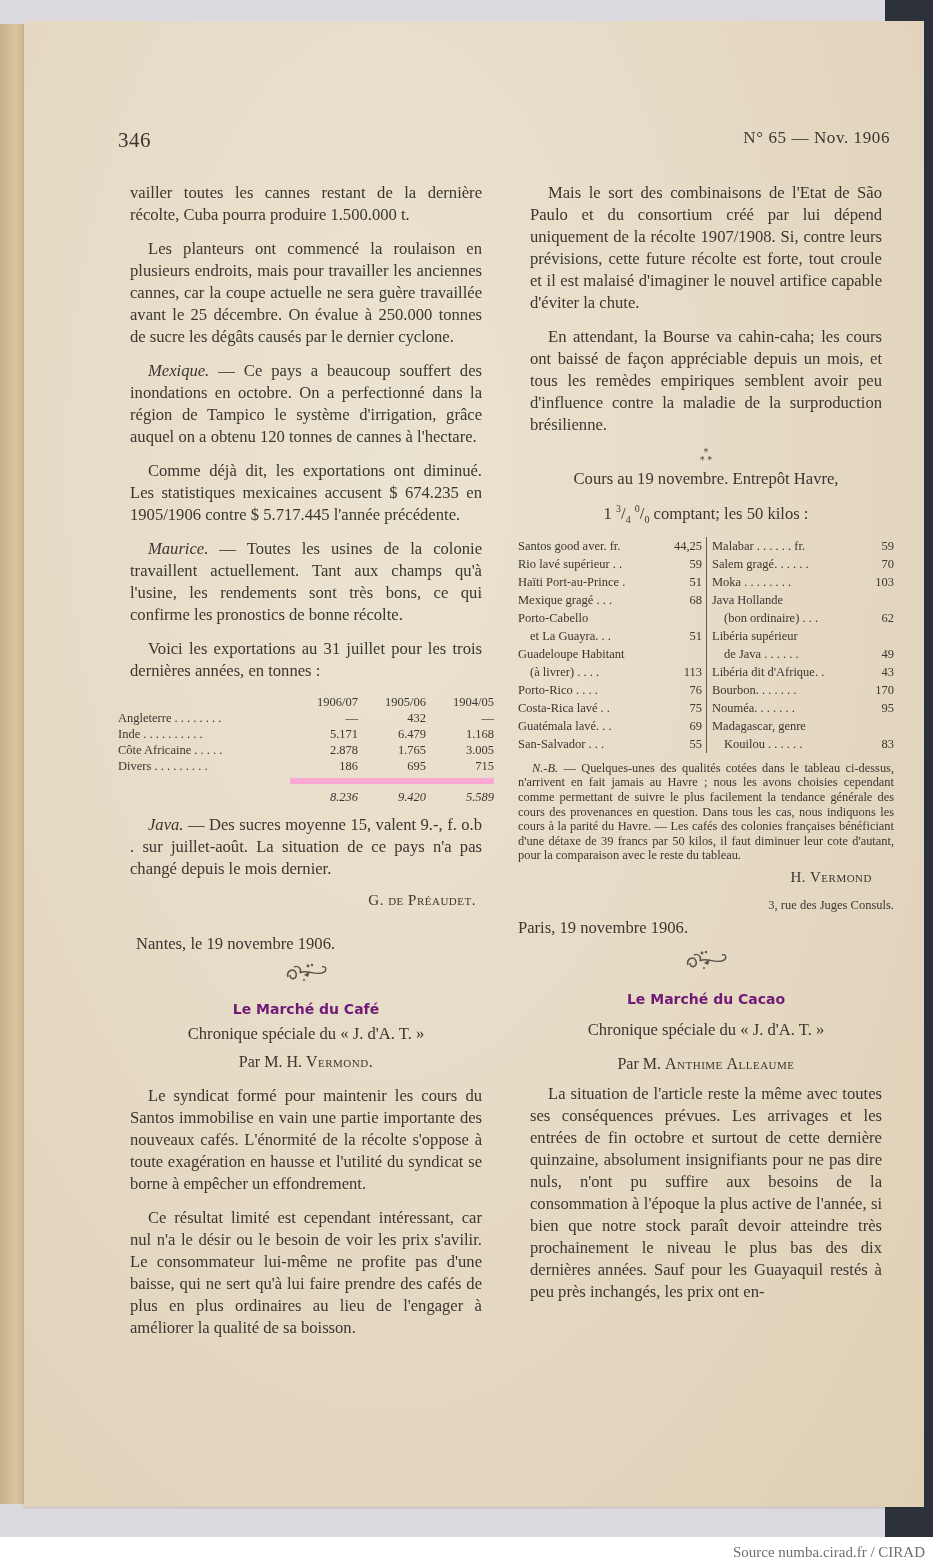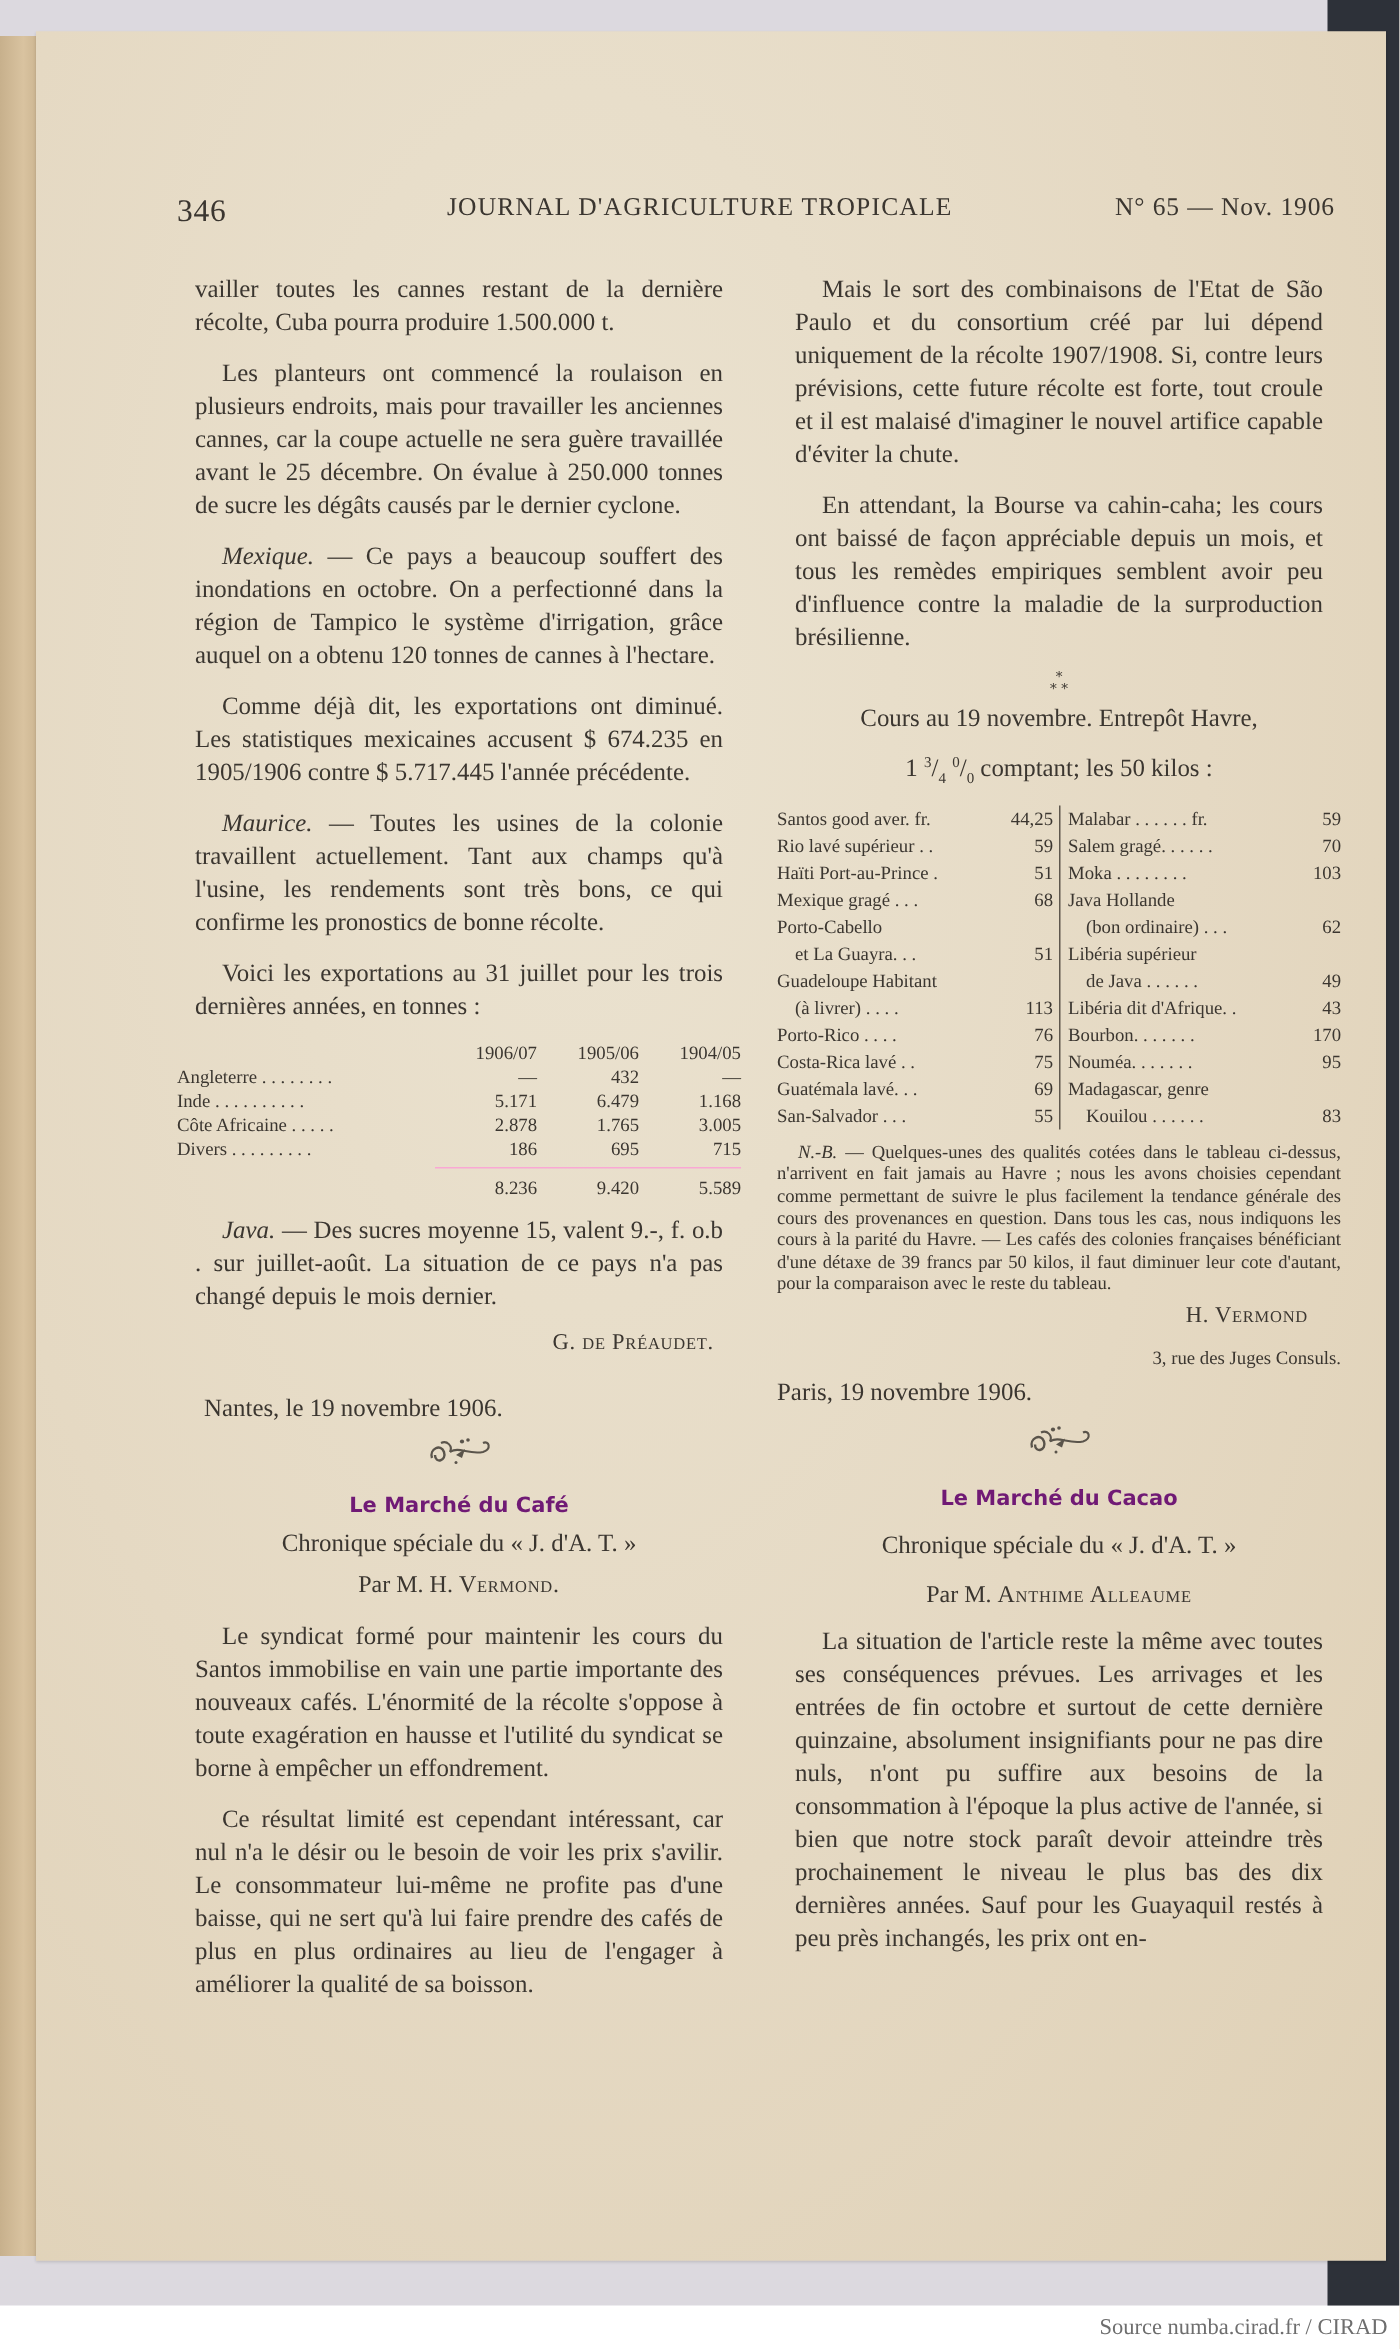--- a/index.html
+++ b/index.html
@@ -43,21 +43,21 @@
   p { margin: 12px; font-family: "Liberation Serif", serif; font-size: 16.6px; line-height: 22px; text-align: justify; }
   p.ind { text-indent: 18px; }
   p .it { font-style: italic; }
   .sc { font-variant: small-caps; letter-spacing: 0.5px; }
 
   .exp-table { margin-top: 5px; width: 376px; font-family: "Liberation Serif", serif; font-size: 12.5px; border-collapse: collapse; }
   .exp-table td, .exp-table th { padding: 0; line-height: 16px; font-weight: normal; }
   .exp-table th { text-align: right; }
   .exp-table td.lbl { width: 172px; text-align: left; }
   .exp-table td.num { text-align: right; width: 68px; }
-  .exp-table tr.tot td.num { padding-top: 4px; border-top: 1px solid #f9a8d4; }
+  .exp-table tr.tot td.num { padding-top: 4px; border-top: 6px solid #f9a8d4; font-style: italic; }
   .exp-table tr.tot td { line-height: 18px; }
   .exp-table tr.gap td { height: 4px; }
 
   .sig { text-align: right; font-family: "Liberation Serif", serif; font-size: 15px; margin-top: 2px; padding-right: 18px; }
   .place { font-family: "Liberation Serif", serif; font-size: 16.6px; line-height: 22px; margin-top: 24px; padding-left: 18px; }
   .ornament { display: block; text-align: center; margin: 6px 0; height: 26px; }
   .ornament svg { display: inline-block; }
 
   .sec-title { text-align: center; font-family: "DejaVu Sans", sans-serif; font-weight: bold; font-size: 14px; margin-top: 14px; color: #701a75; }
   .sec-sub { text-align: center; font-family: "Liberation Serif", serif; font-size: 16.6px; line-height: 22px; margin-top: 6px; }
@@ -87,21 +87,20 @@
 <body>
 
 <div class="scan-bg"></div>
 <div class="cover-dark"></div>
 <div class="page-stack"></div>
 
 <div class="page"></div>
 
 <div class="header">
   <span class="pn">346</span>
-  <span class="title">JOURNAL D'AGRICULTURE TROPICALE</span>
   <span class="issue">N° 65 — Nov. 1906</span>
 </div>
 
 <div class="col col-left">
   <p>vailler toutes les cannes restant de la dernière récolte, Cuba pourra produire 1.500.000 t.</p>
   <p class="ind">Les planteurs ont commencé la roulaison en plusieurs endroits, mais pour travailler les anciennes cannes, car la coupe actuelle ne sera guère travaillée avant le 25 décembre. On évalue à 250.000 tonnes de sucre les dégâts causés par le dernier cyclone.</p>
   <p class="ind"><span class="it">Mexique.</span><span> — Ce pays a beaucoup souffert des inondations en octobre. On a perfectionné dans la région de Tampico le système d'irrigation, grâce auquel on a obtenu 120 tonnes de cannes à l'hectare.</span></p>
   <p class="ind">Comme déjà dit, les exportations ont diminué. Les statistiques mexicaines accusent $ 674.235 en 1905/1906 contre $ 5.717.445 l'année précédente.</p>
   <p class="ind"><span class="it">Maurice.</span><span> — Toutes les usines de la colonie travaillent actuellement. Tant aux champs qu'à l'usine, les rendements sont très bons, ce qui confirme les pronostics de bonne récolte.</span></p>
   <p class="ind">Voici les exportations au 31 juillet pour les trois dernières années, en tonnes :</p>

